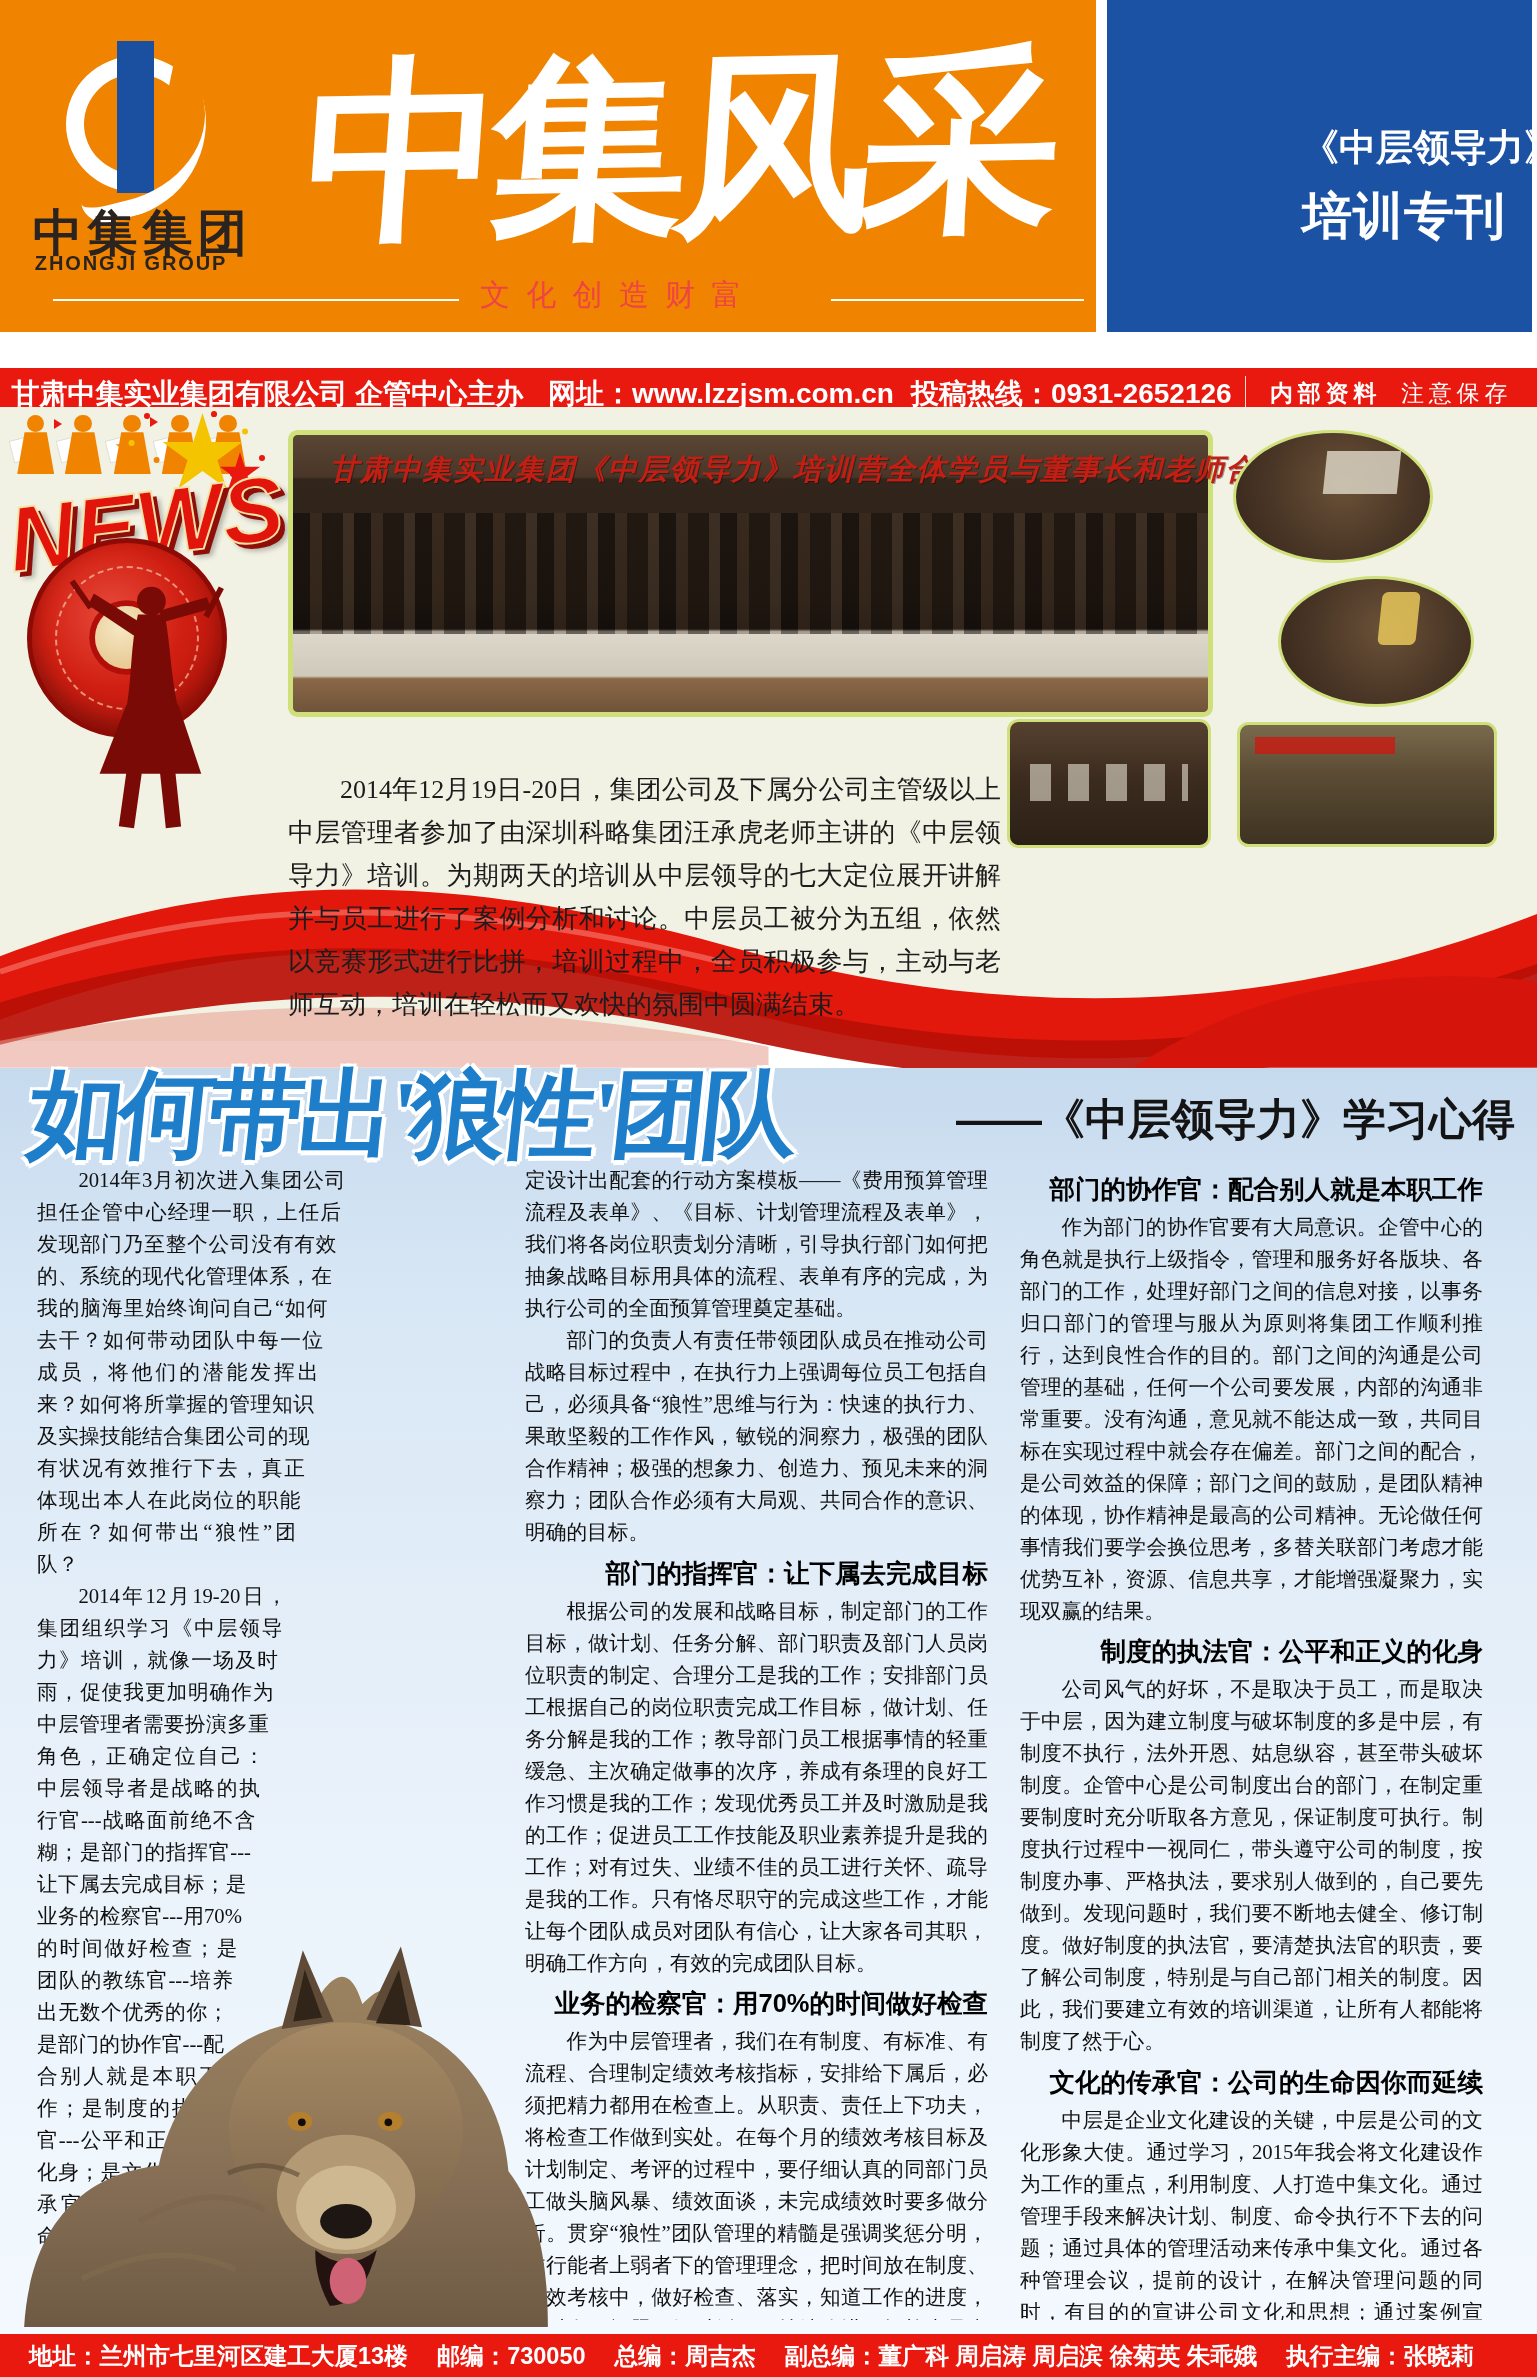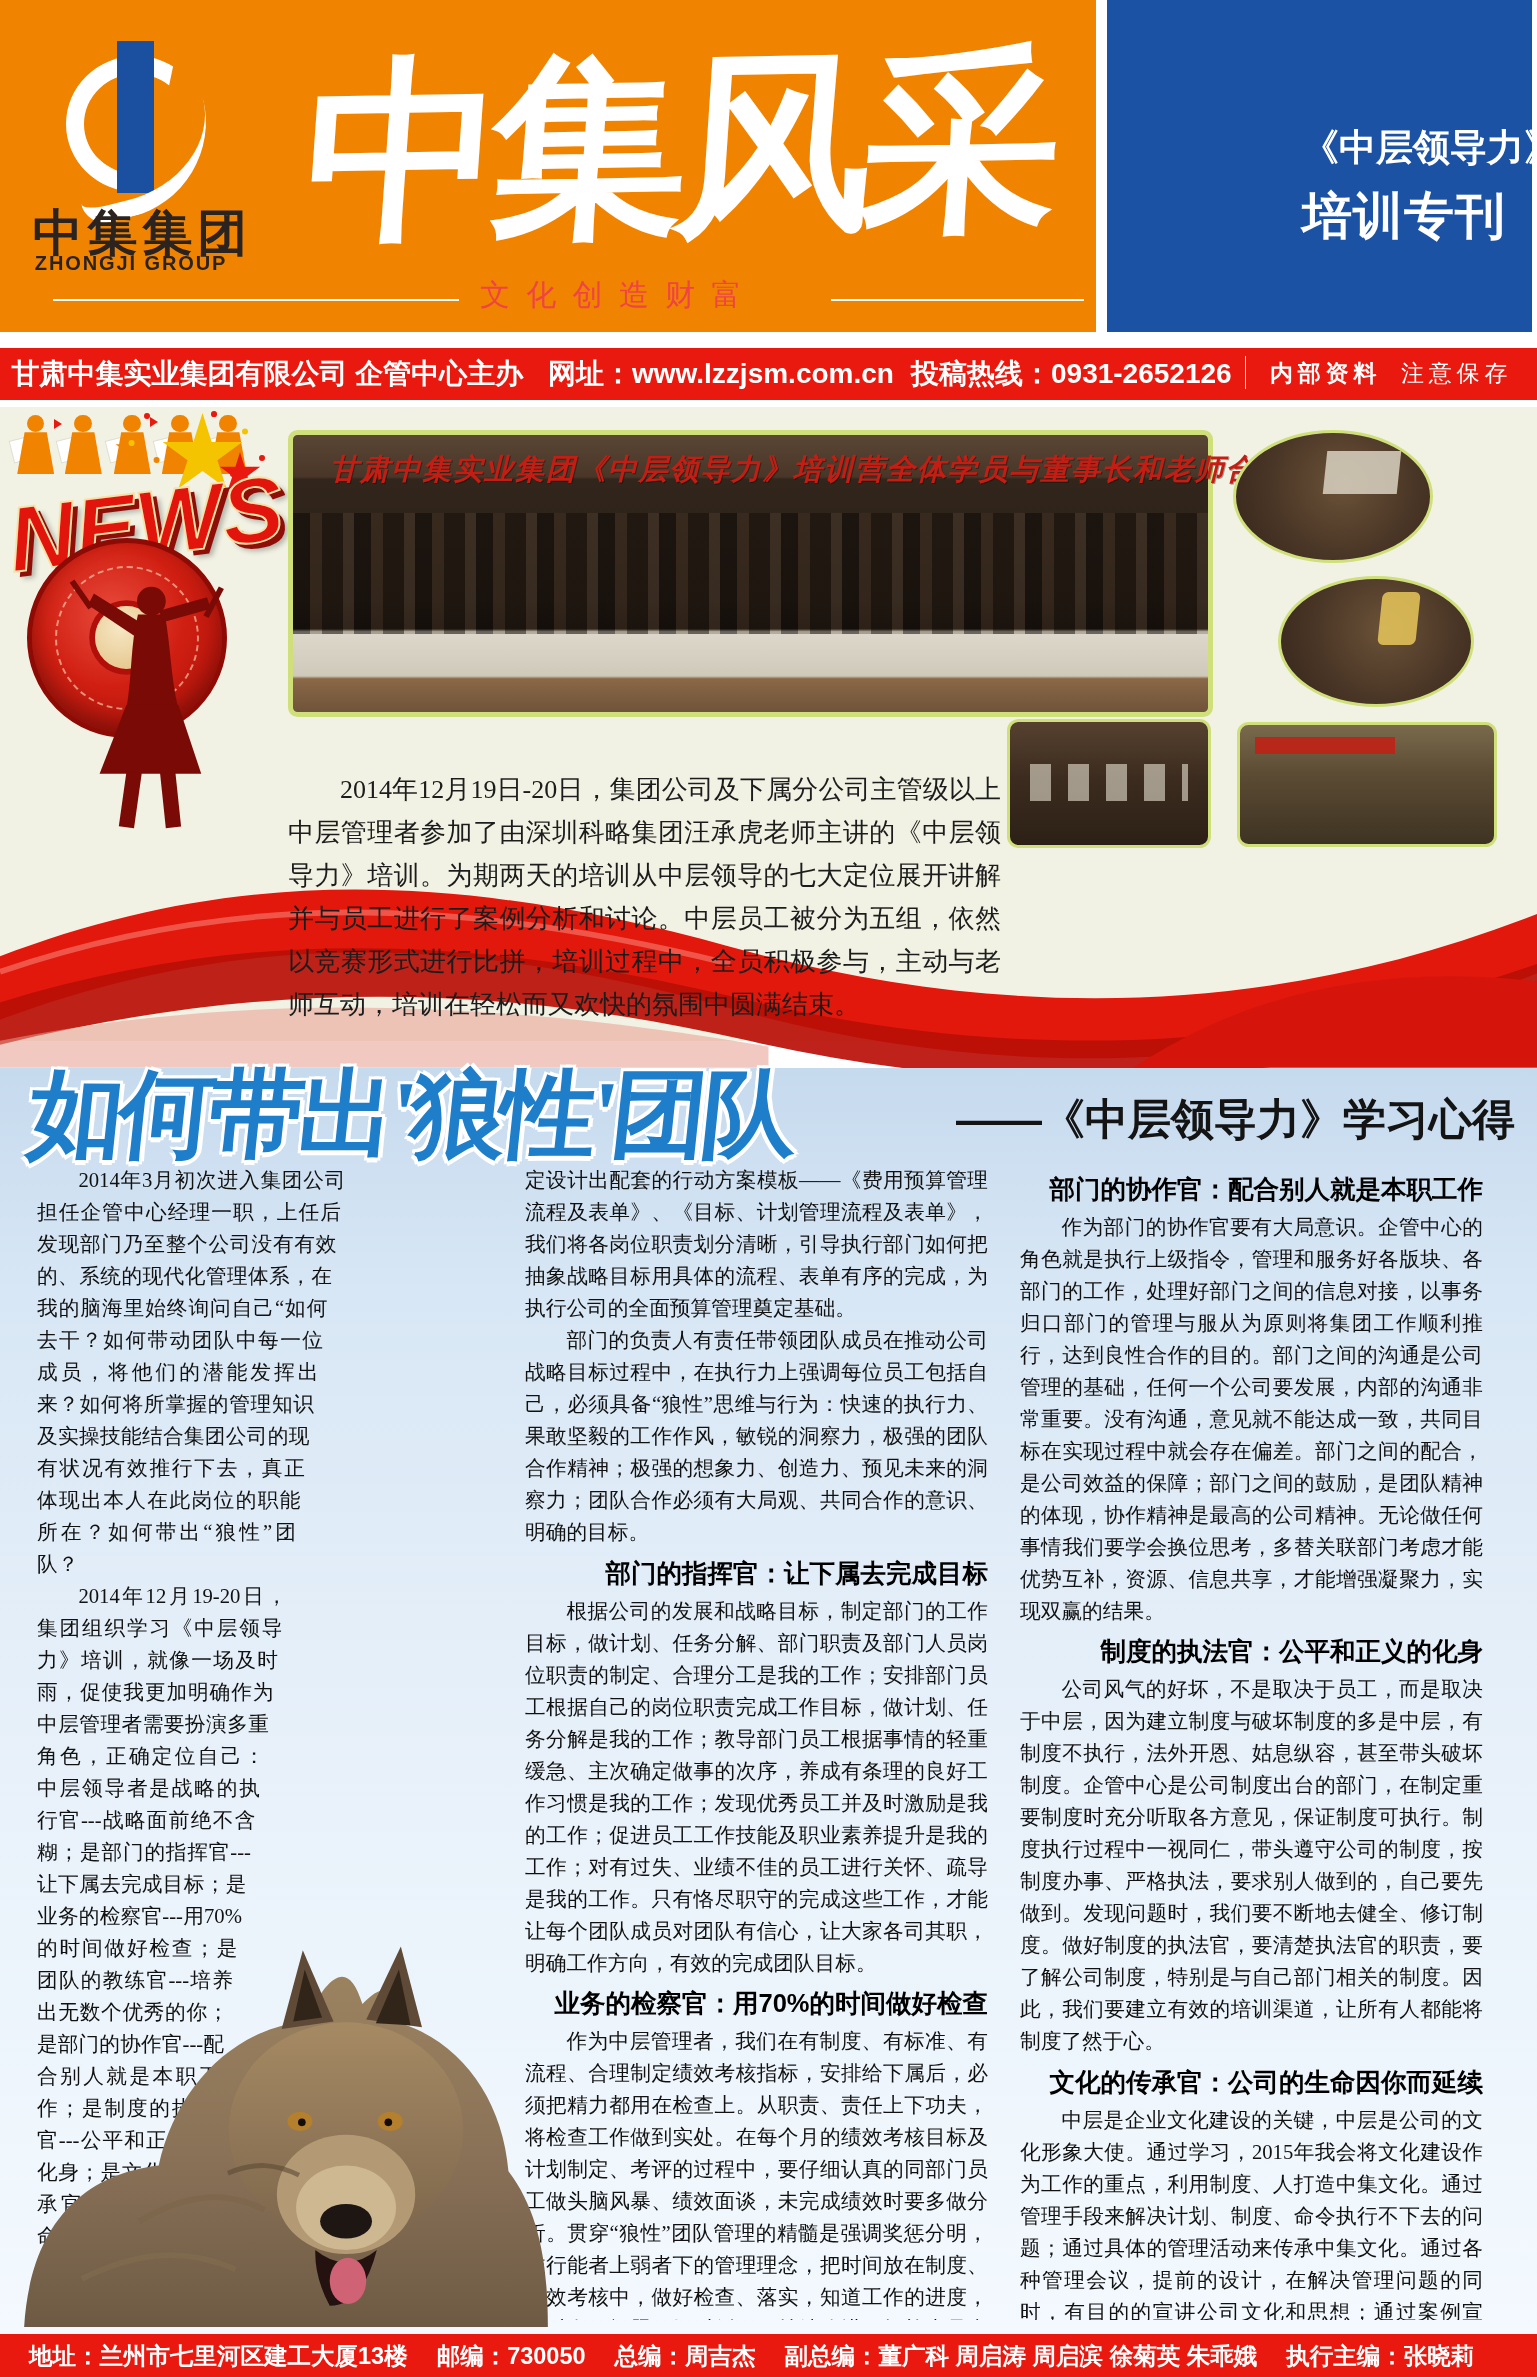--- a/index.html
+++ b/index.html
@@ -23,21 +23,21 @@
               transform:skewX(-5deg) rotate(-1deg);font-family:"Liberation Serif","DejaVu Serif",serif;}
   .mast-sub{position:absolute;left:480px;top:275px;width:346px;color:#ef4444;font-size:30px;letter-spacing:16.3px;
             white-space:nowrap;font-family:"Liberation Serif","DejaVu Serif",serif;}
   .sub-line{position:absolute;height:1.9px;background:#fff;top:299px;}
   .sub-line.l{left:53px;width:406px;}
   .sub-line.r{left:831px;width:253px;}
   .special{position:absolute;left:1302px;top:123px;width:221px;color:#fff;}
   .special .s1{font-size:37px;font-weight:bold;white-space:nowrap;letter-spacing:0;}
   .special .s2{font-size:50px;font-weight:bold;letter-spacing:1px;margin-top:9.6px;white-space:nowrap;}
   
-  .info-bar{position:absolute;left:0;top:348px;width:1537px;height:52px;background:#E9190F;color:#fff;}
+  .info-bar{position:absolute;left:0;top:368px;width:1537px;height:52px;background:#E9190F;color:#fff;}
   .info-bar span{position:absolute;top:6.7px;white-space:nowrap;font-weight:bold;
                  font-family:"Liberation Sans","DejaVu Sans",sans-serif;}
   .ib-host{left:11.5px;font-size:28px;}
   .ib-web{left:548px;font-size:28px;}
   .ib-hot{left:911px;font-size:28px;}
   .ib-div{position:absolute;left:1245px;top:7.7px;width:1px;height:33px;background:rgba(255,255,255,.85);}
   .ib-n1{left:1270px;font-size:23px;letter-spacing:4.8px;top:9.6px !important;font-weight:bold;
          font-family:"Liberation Serif","DejaVu Serif",serif !important;}
   .ib-n2{left:1401px;font-size:23px;letter-spacing:4.8px;top:9.6px !important;font-weight:normal !important;
          font-family:"Liberation Serif","DejaVu Serif",serif !important;}

